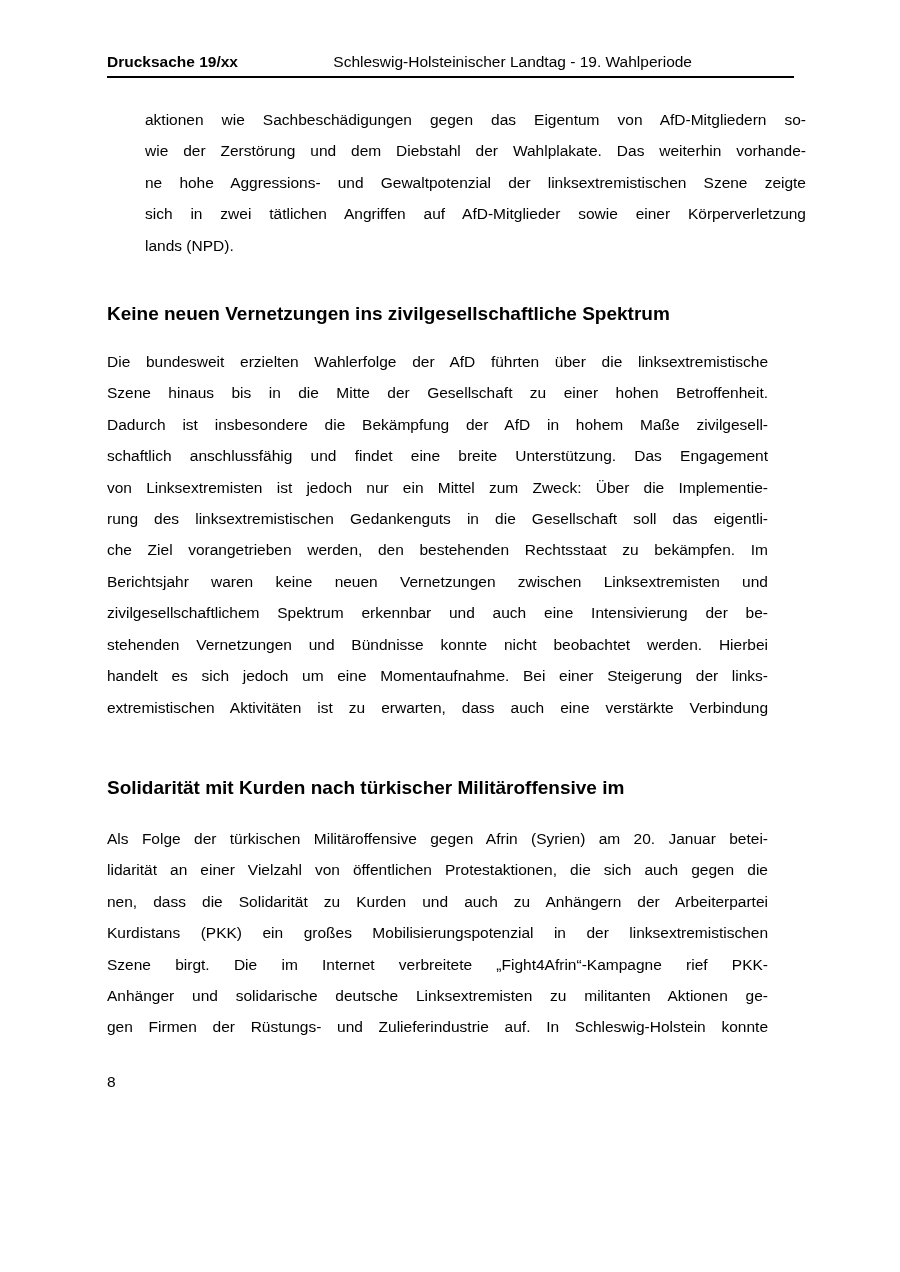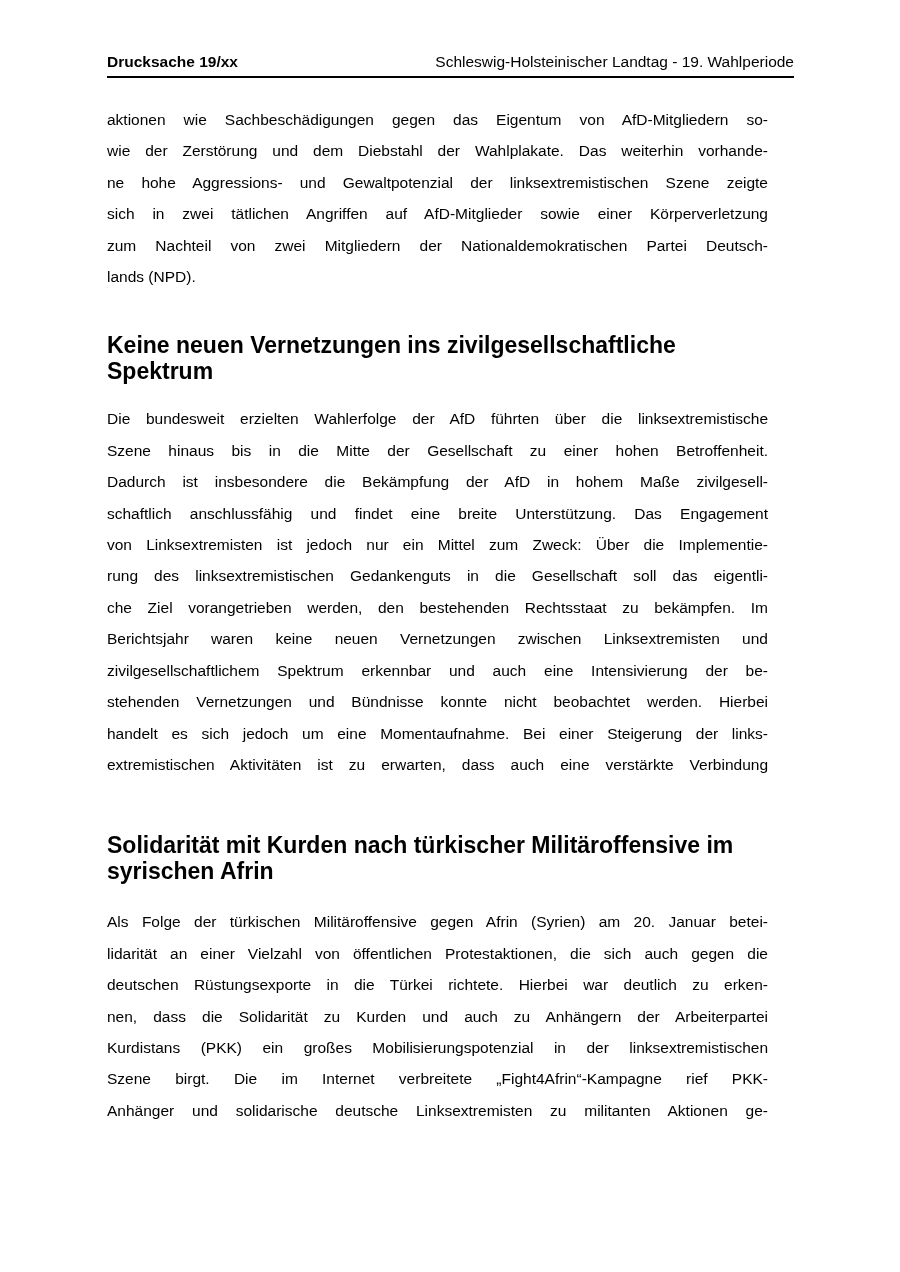--- a/index.html
+++ b/index.html
@@ -21,48 +21,48 @@
   
   .header-row {
     width: 687px;
     display: flex;
     justify-content: space-between;
     align-items: baseline;
     font-size: 15.5px;
     line-height: 17px;
   }
   .doc-num { font-weight: bold; white-space: nowrap; }
-  .header-title { font-weight: normal; white-space: nowrap; }
+  .header-title { font-weight: normal; white-space: nowrap; margin-right: 102px; }
   .header-rule {
     width: 687px;
     height: 0;
     border-bottom: 2px solid #000000;
     margin-top: 6px;
   }
   
   .para {
     width: 661px;
     font-size: 15.5px;
     line-height: 31.4px;
   }
-  .para.p1 { margin-top: 26px; }
+  .para.p1 { margin-top: 26px; margin-left: 38px; }
   .para.p2 { margin-top: 19px; }
   .para.p3 { margin-top: 22px; }
   .tline {
     text-align: justify;
     text-align-last: justify;
     white-space: normal;
   }
   .tline.last {
     text-align: right;
     text-align-last: left;
   }
   .heading {
     width: 680px;
-    font-size: 23px;
+    font-size: 19px;
     font-weight: bold;
     line-height: 26px;
     margin: 0;
   }
   .heading.first  { margin-top: 40px; }
   .heading.second { margin-top: 52px; }
   
   .footer {
     margin-top: 30px;
     font-size: 15.5px;
@@ -80,21 +80,20 @@
       <span class="header-title">Schleswig-Holsteinischer Landtag - 19. Wahlperiode</span>
     </div>
     <div class="header-rule"></div>
   </div>
 
   <div class="para p1">
     <div class="tline">aktionen wie Sachbeschädigungen gegen das Eigentum von AfD-Mitgliedern so-</div>
     <div class="tline">wie der Zerstörung und dem Diebstahl der Wahlplakate. Das weiterhin vorhande-</div>
     <div class="tline">ne hohe Aggressions- und Gewaltpotenzial der linksextremistischen Szene zeigte</div>
     <div class="tline">sich in zwei tätlichen Angriffen auf AfD-Mitglieder sowie einer Körperverletzung</div>
-    <div class="tline">zum Nachteil von zwei Mitgliedern der Nationaldemokratischen Partei Deutsch-</div>
     <div class="tline last">lands (NPD).</div>
   </div>
 
   <h2 class="heading first">Keine neuen Vernetzungen ins zivilgesellschaftliche Spektrum</h2>
 
   <div class="para p2">
     <div class="tline">Die bundesweit erzielten Wahlerfolge der AfD führten über die linksextremistische</div>
     <div class="tline">Szene hinaus bis in die Mitte der Gesellschaft zu einer hohen Betroffenheit.</div>
     <div class="tline">Dadurch ist insbesondere die Bekämpfung der AfD in hohem Maße zivilgesell-</div>
     <div class="tline">schaftlich anschlussfähig und findet eine breite Unterstützung. Das Engagement</div>
@@ -103,27 +102,25 @@
     <div class="tline">che Ziel vorangetrieben werden, den bestehenden Rechtsstaat zu bekämpfen. Im</div>
     <div class="tline">Berichtsjahr waren keine neuen Vernetzungen zwischen Linksextremisten und</div>
     <div class="tline">zivilgesellschaftlichem Spektrum erkennbar und auch eine Intensivierung der be-</div>
     <div class="tline">stehenden Vernetzungen und Bündnisse konnte nicht beobachtet werden. Hierbei</div>
     <div class="tline">handelt es sich jedoch um eine Momentaufnahme. Bei einer Steigerung der links-</div>
     <div class="tline">extremistischen Aktivitäten ist zu erwarten, dass auch eine verstärkte Verbindung</div>
   </div>
 
   <h2 class="heading second">
     <div>Solidarität mit Kurden nach türkischer Militäroffensive im</div>
-    <div>syrischen Afrin</div>
   </h2>
 
   <div class="para p3">
     <div class="tline">Als Folge der türkischen Militäroffensive gegen Afrin (Syrien) am 20. Januar betei-</div>
     <div class="tline">lidarität an einer Vielzahl von öffentlichen Protestaktionen, die sich auch gegen die</div>
-    <div class="tline">deutschen Rüstungsexporte in die Türkei richtete. Hierbei war deutlich zu erken-</div>
     <div class="tline">nen, dass die Solidarität zu Kurden und auch zu Anhängern der Arbeiterpartei</div>
     <div class="tline">Kurdistans (PKK) ein großes Mobilisierungspotenzial in der linksextremistischen</div>
     <div class="tline">Szene birgt. Die im Internet verbreitete „Fight4Afrin“-Kampagne rief PKK-</div>
     <div class="tline">Anhänger und solidarische deutsche Linksextremisten zu militanten Aktionen ge-</div>
     <div class="tline">gen Firmen der Rüstungs- und Zulieferindustrie auf. In Schleswig-Holstein konnte</div>
   </div>
 
   <div class="footer">
     <span>8</span>
   </div>

